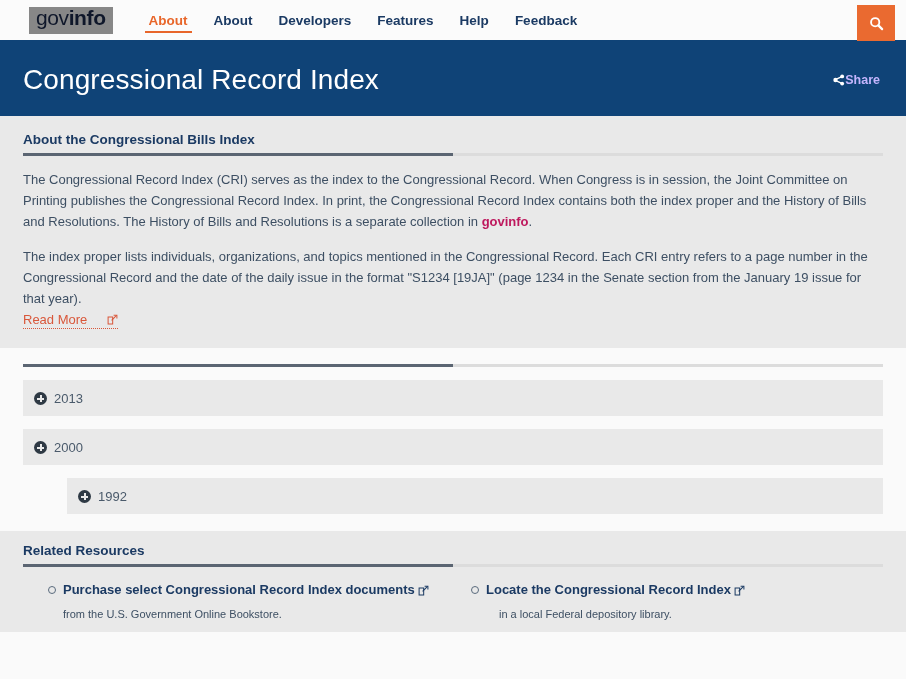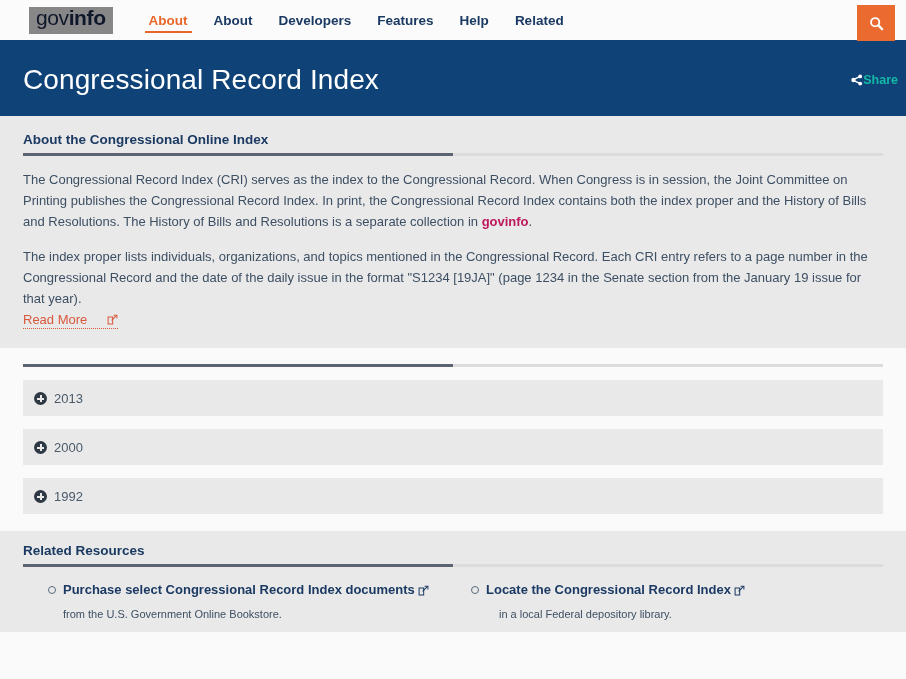--- a/index.html
+++ b/index.html
@@ -91,24 +91,24 @@
   }
   .banner-title {
     color: #ffffff;
     font-size: 28px;
     font-weight: 400;
     margin-left: 23px;
     letter-spacing: 0.1px;
   }
   .share {
     position: absolute;
-    right: 8px;
+    right: 26px;
     top: 50%;
     transform: translateY(-50%);
-    color: #14b8a6;
+    color: #c4b5fd;
     font-size: 12.5px;
     font-weight: 700;
     display: flex;
     align-items: center;
     gap: 0;
     cursor: pointer;
   }
   .share svg { display:block; }
 
   
@@ -165,21 +165,21 @@
   .acc-row {
     background: #e9e9e9;
     height: 36px;
     display: flex;
     align-items: center;
     margin-bottom: 13px;
     padding-left: 11px;
     cursor: pointer;
     box-sizing: border-box;
   }
-  .acc-row:last-child { margin-bottom: 0; }
+  .acc-row:last-child { margin-bottom: 0; margin-left: 44px; }
   .plus-icon {
     width: 13px; height: 13px;
     border-radius: 50%;
     background: #2e3944;
     position: relative;
     flex: 0 0 auto;
     margin-right: 7px;
   }
   .plus-icon::before, .plus-icon::after {
     content: "";
@@ -242,21 +242,21 @@
     <div class="nav-item">
       <span>Developers</span>
     </div>
     <div class="nav-item">
       <span>Features</span>
     </div>
     <div class="nav-item">
       <span>Help</span>
     </div>
     <div class="nav-item">
-      <span>Related</span>
+      <span>Feedback</span>
     </div>
   </div>
 
   <div class="search-btn">
     <span>
       <svg width="15" height="15" viewBox="0 0 16 16">
         <circle cx="6.6" cy="6.6" r="4.4" fill="none" stroke="#ffffff" stroke-width="2"></circle>
         <line x1="10" y1="10" x2="14" y2="14" stroke="#ffffff" stroke-width="2.4" stroke-linecap="round"></line>
       </svg>
     </span>
@@ -274,21 +274,21 @@
         <line x1="4.5" y1="6.8" x2="11" y2="3.8" stroke="#ffffff" stroke-width="1.7"></line>
         <line x1="4.5" y1="9.2" x2="11" y2="12.2" stroke="#ffffff" stroke-width="1.7"></line>
       </svg>
     </span>
     <span>Share</span>
   </div>
 </div>
 
 <div class="section about">
   <div class="inner">
-    <div class="sec-head">About the Congressional Online Index</div>
+    <div class="sec-head">About the Congressional Bills Index</div>
     <div class="sec-rule"></div>
 
     <p class="body"><span>The Congressional Record Index (CRI) serves as the index to the Congressional Record. When Congress is in session, the Joint Committee on Printing publishes the Congressional Record Index. In print, the Congressional Record Index contains both the index proper and the History of Bills and Resolutions. The History of Bills and Resolutions is a separate collection in </span><b>govinfo</b><span>.</span></p>
 
     <p class="body"><span>The index proper lists individuals, organizations, and topics mentioned in the Congressional Record. Each CRI entry refers to a page number in the Congressional Record and the date of the daily issue in the format "S1234 [19JA]" (page 1234 in the Senate section from the January 19 issue for that year).</span><br>
       <span class="readmore">
         <span>Read More</span>
         <span>
           <svg width="11" height="11" viewBox="0 0 12 12">
             <path d="M1.2 3.2 H6.2 V10.8 H1.2 Z" fill="none" stroke="#d9573a" stroke-width="1.1"></path>

